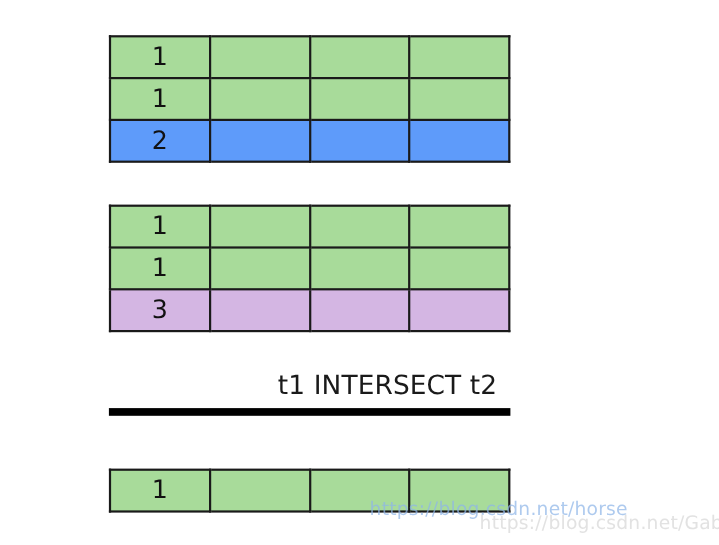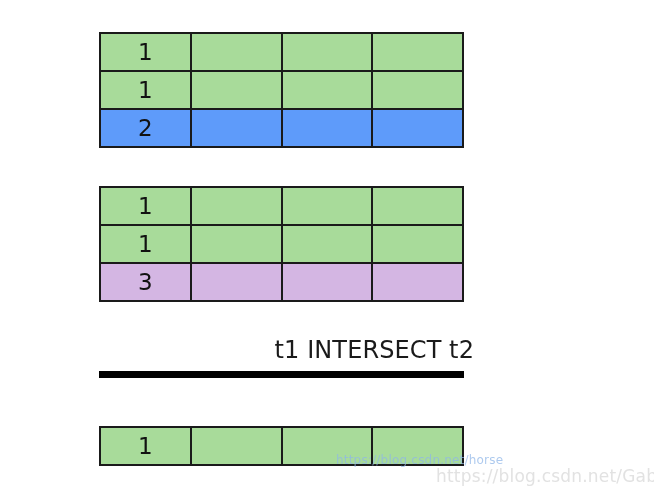--- a/index.html
+++ b/index.html
@@ -50,21 +50,21 @@
   .c-blue   { background: #5e9bfa; }
   .c-purple { background: #d4b6e3; }
 
   #table-t1      { top: 32px; }
   #table-t2      { top: 186px; }
   #table-result  { top: 426px; }
 
   
   .op-label {
     position: absolute;
-    left: 109px;
+    left: 87px;
     width: 365px;
     top: 336px;
     text-align: right;
     font-size: 24px;
     color: #1a1a1a;
     letter-spacing: 0.1px;
     white-space: nowrap;
   }
 
   
@@ -75,21 +75,21 @@
     width: 365px;
     height: 7px;
     background: #000000;
   }
 
   
   .wm-inner {
     position: absolute;
     left: 336px;
     top: 453px;
-    font-size: 12px;
+    font-size: 17px;
     color: #8fb6e8;
     opacity: 0.72;
     white-space: nowrap;
     letter-spacing: 0.2px;
     pointer-events: none;
   }
   .wm-outer {
     position: absolute;
     left: 436px;
     top: 466px;

